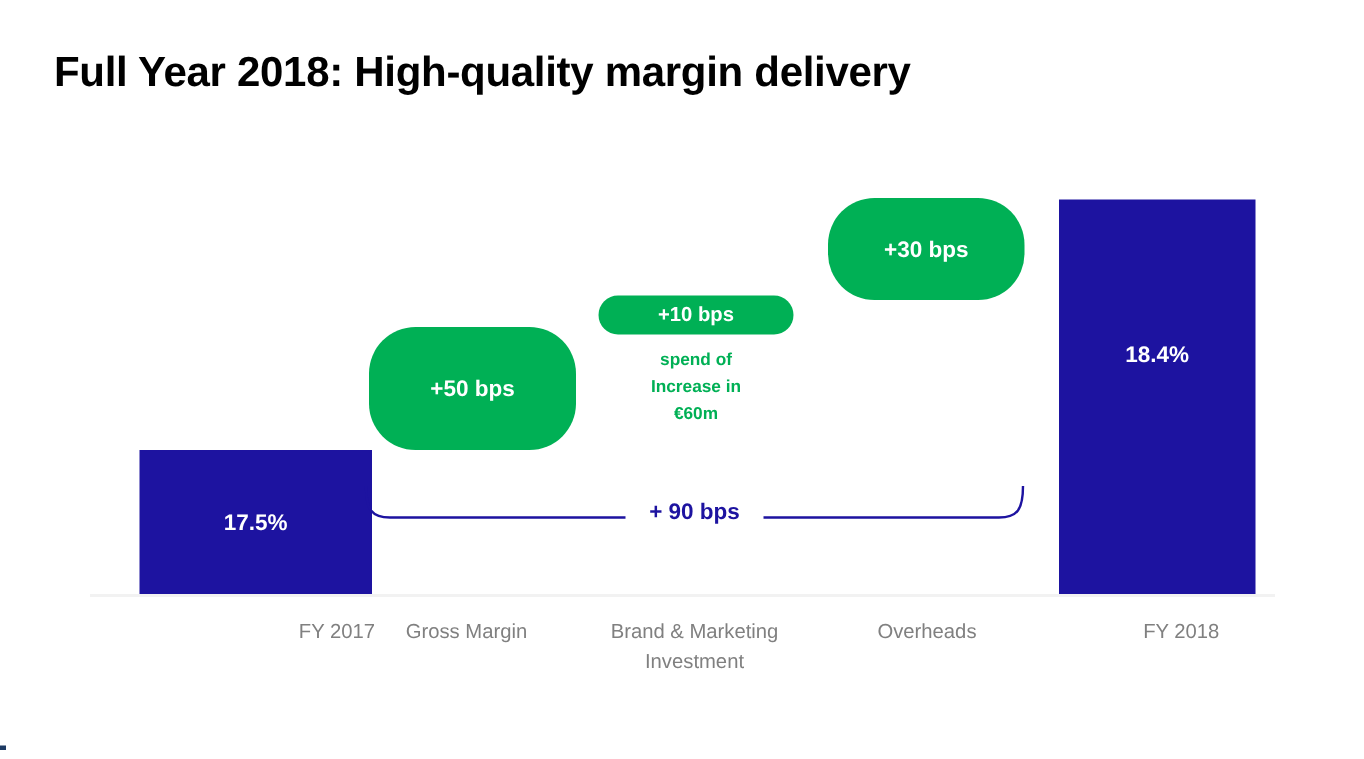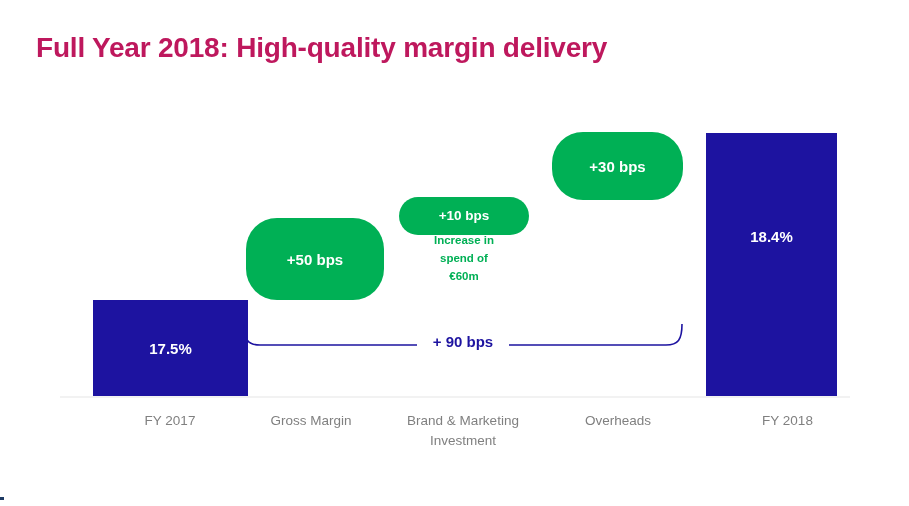--- a/index.html
+++ b/index.html
@@ -16,21 +16,21 @@
     -webkit-font-smoothing: antialiased;
   }
 
   
   #slide-title {
     position: absolute;
     left: 36px;
     top: 32px;
     font-size: 28px;
     font-weight: bold;
-    color: #be185d;
+    color: #000000;
     letter-spacing: -0.2px;
     white-space: nowrap;
   }
 
   
   #chart-area {
     position: absolute;
     left: 0;
     top: 0;
     width: 909px;
@@ -67,21 +67,21 @@
     font-weight: bold;
     line-height: 1;
     white-space: nowrap;
   }
   .bar-label-small {
     font-size: 13.5px;
   }
 
   #bar-fy2017 { left: 93px;  top: 300px; width: 155px; height: 96px; }
   #bar-gross-margin { left: 246px; top: 218px; width: 138px; height: 82px; }
-  #bar-brand-marketing { left: 399px; top: 197px; width: 130px; height: 38px; }
+  #bar-brand-marketing { left: 399px; top: 197px; width: 130px; height: 26px; }
   #bar-overheads { left: 552px; top: 132px; width: 131px; height: 68px; }
   #bar-fy2018 { left: 706px; top: 133px; width: 131px; height: 263px;
                 align-items: flex-start; padding-top: 96px; }
 
   
   #spend-annotation {
     position: absolute;
     left: 399px;
     top: 232px;
     width: 130px;
@@ -124,21 +124,21 @@
   
   .cat-label {
     position: absolute;
     top: 411px;
     text-align: center;
     color: #808080;
     font-size: 13.5px;
     line-height: 1.45;
     font-weight: normal;
   }
-  #cat-0 { left: 90px;  width: 160px; }
+  #cat-0 { left: 90px;  width: 160px; text-align: right; }
   #cat-1 { left: 236px; width: 150px; }
   #cat-2 { left: 384px; width: 158px; }
   #cat-3 { left: 542px; width: 152px; }
   #cat-4 { left: 710px; width: 155px; }
 
   
   #corner-mark {
     position: absolute;
     left: 0px;
     top: 497px;
@@ -170,22 +170,22 @@
 
   <div class="bar bar-delta" id="bar-overheads">
     <span class="bar-label">+30 bps</span>
   </div>
 
   <div class="bar bar-total" id="bar-fy2018">
     <span class="bar-label">18.4%</span>
   </div>
 
   <div id="spend-annotation">
+    <div>spend of</div>
     <div>Increase in</div>
-    <div>spend of</div>
     <div>€60m</div>
   </div>
 
   <div id="brace-group">
     <svg viewBox="0 0 450 34" xmlns="http://www.w3.org/2000/svg">
       <path d="M6,6 C6,22 10,27 22,27 L428,27 C440,27 444,22 444,6" fill="none" stroke="#1d13a0" stroke-width="1.6"></path>
     </svg>
   </div>
   <div id="brace-label">
     <span>+ 90 bps</span>

